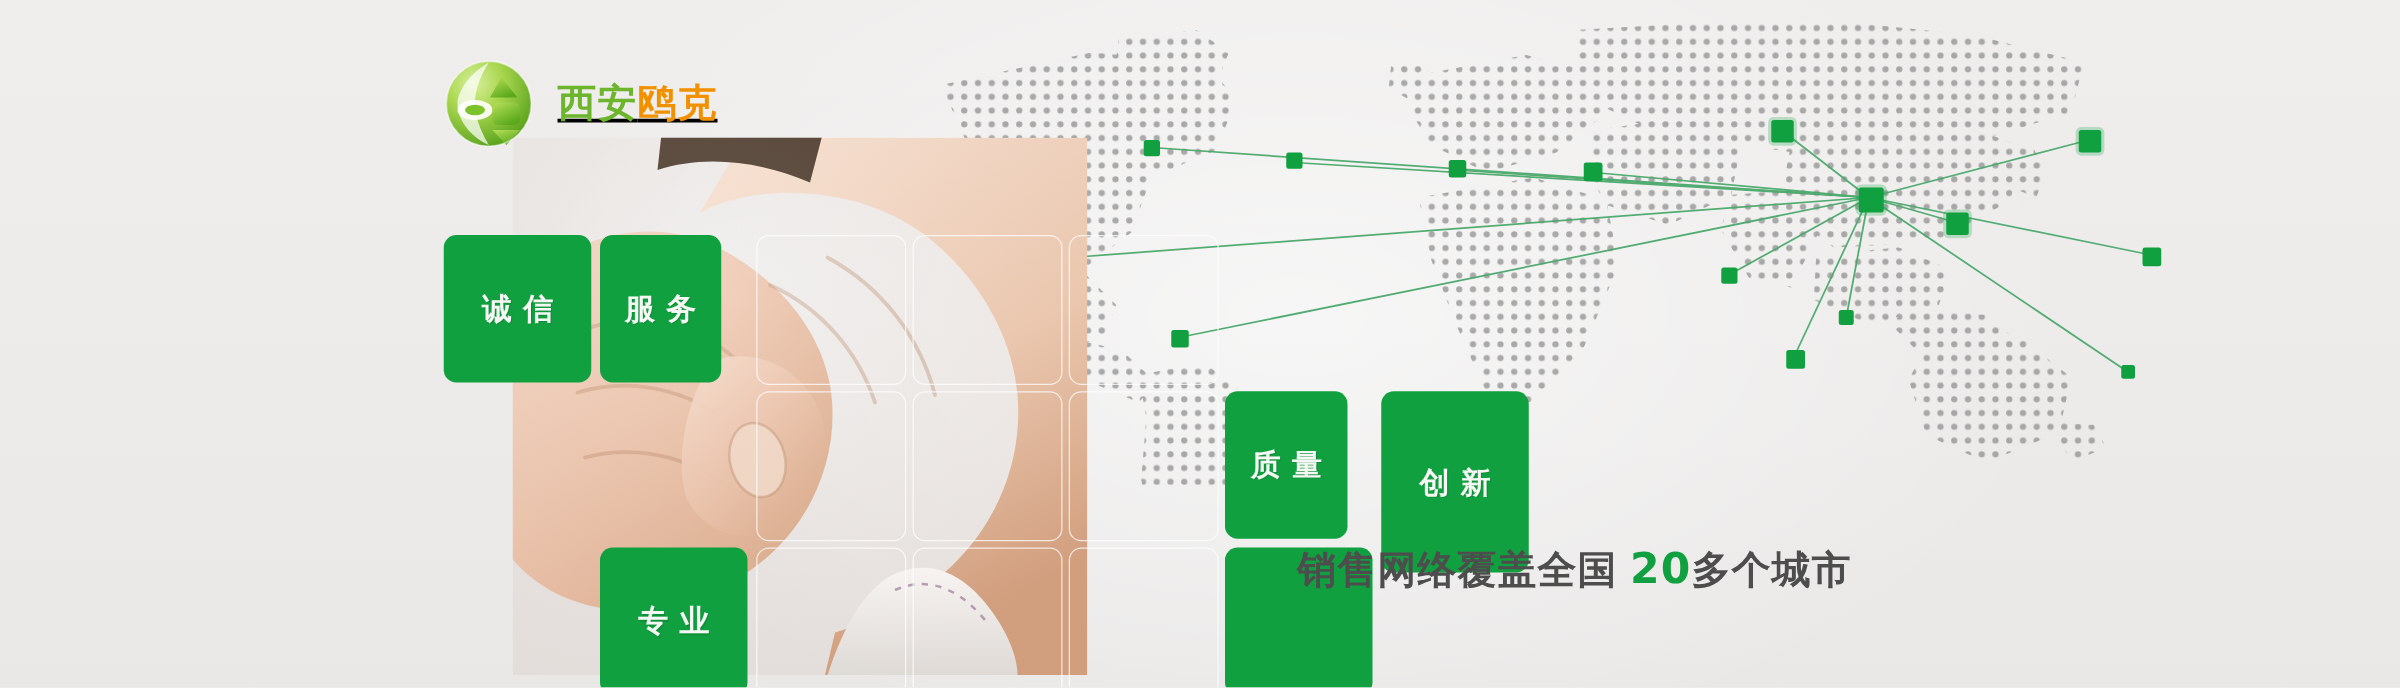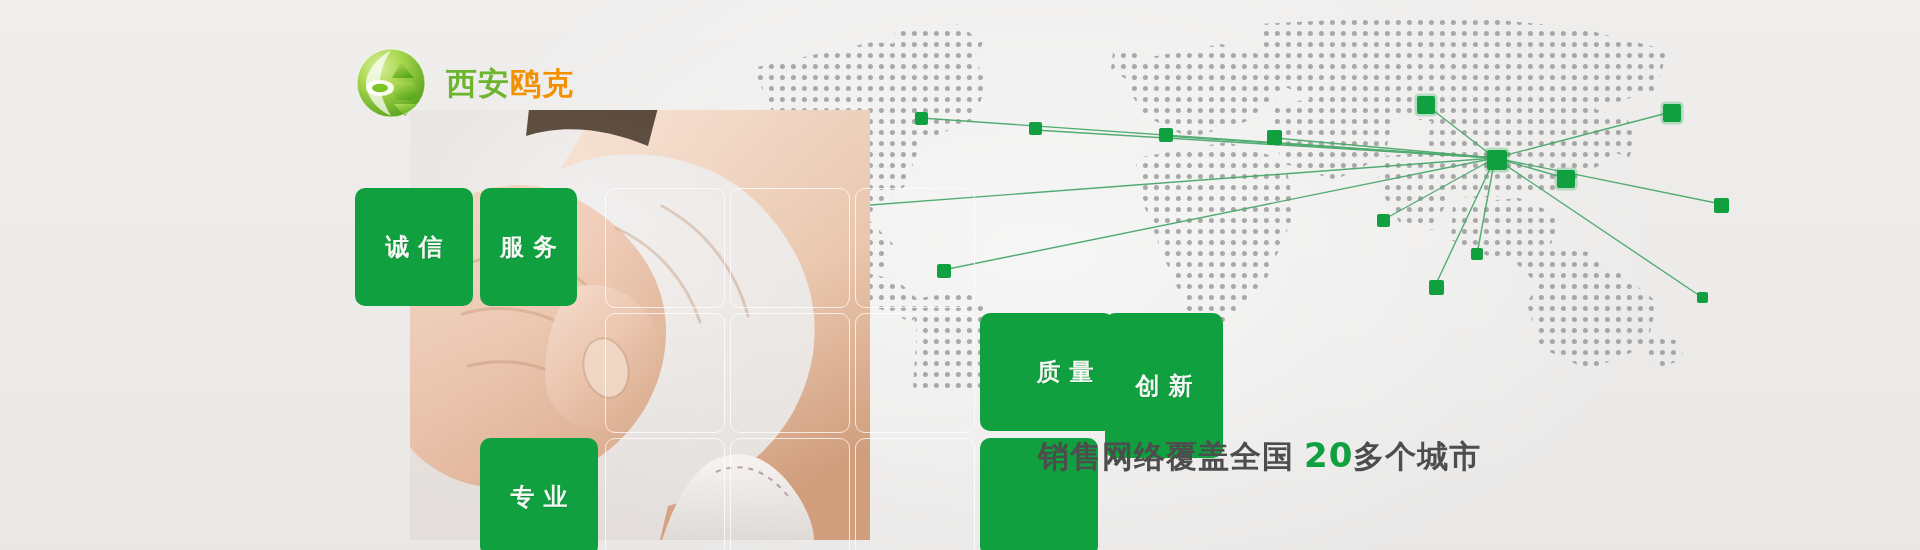--- a/index.html
+++ b/index.html
@@ -45,20 +45,21 @@
     width: 78px;
     height: 78px;
     flex: 0 0 78px;
     position: relative;
   }
   .logo-text {
     display: flex;
     flex-direction: column;
     justify-content: center;
     line-height: 1.12;
+    text-decoration: underline;
   }
   .logo-line1 {
     font-size: 31px;
     font-weight: bold;
     letter-spacing: 1px;
     white-space: nowrap;
   }
   .logo-line1 .city { color: #6cb52d; }
   .logo-line1 .brand { color: #f29100; }
   .logo-line2 {
@@ -302,21 +303,21 @@
     <div class="tile" style="left:480px; top:188px; width:97px; height:118px;">
       <span class="tile-label">服务</span>
     </div>
     <div class="tile translucent" style="left:605px; top:188px; width:118px; height:118px;"></div>
     <div class="tile translucent" style="left:730px; top:188px; width:118px; height:118px;"></div>
     <div class="tile translucent" style="left:855px; top:188px; width:118px; height:118px;"></div>
 
     <div class="tile translucent" style="left:605px; top:313px; width:118px; height:118px;"></div>
     <div class="tile translucent" style="left:730px; top:313px; width:118px; height:118px;"></div>
     <div class="tile translucent" style="left:855px; top:313px; width:118px; height:118px;"></div>
-    <div class="tile" style="left:980px; top:313px; width:98px; height:118px;padding-left:36px;">
+    <div class="tile" style="left:980px; top:313px; width:98px; height:118px;">
       <span class="tile-label">质量</span>
     </div>
     <div class="tile" style="left:1105px; top:313px; width:118px; height:145px;">
       <span class="tile-label">创新</span>
     </div>
 
     <div class="tile" style="left:480px; top:438px; width:118px; height:118px;">
       <span class="tile-label">专业</span>
     </div>
     <div class="tile translucent" style="left:605px; top:438px; width:118px; height:118px;"></div>

